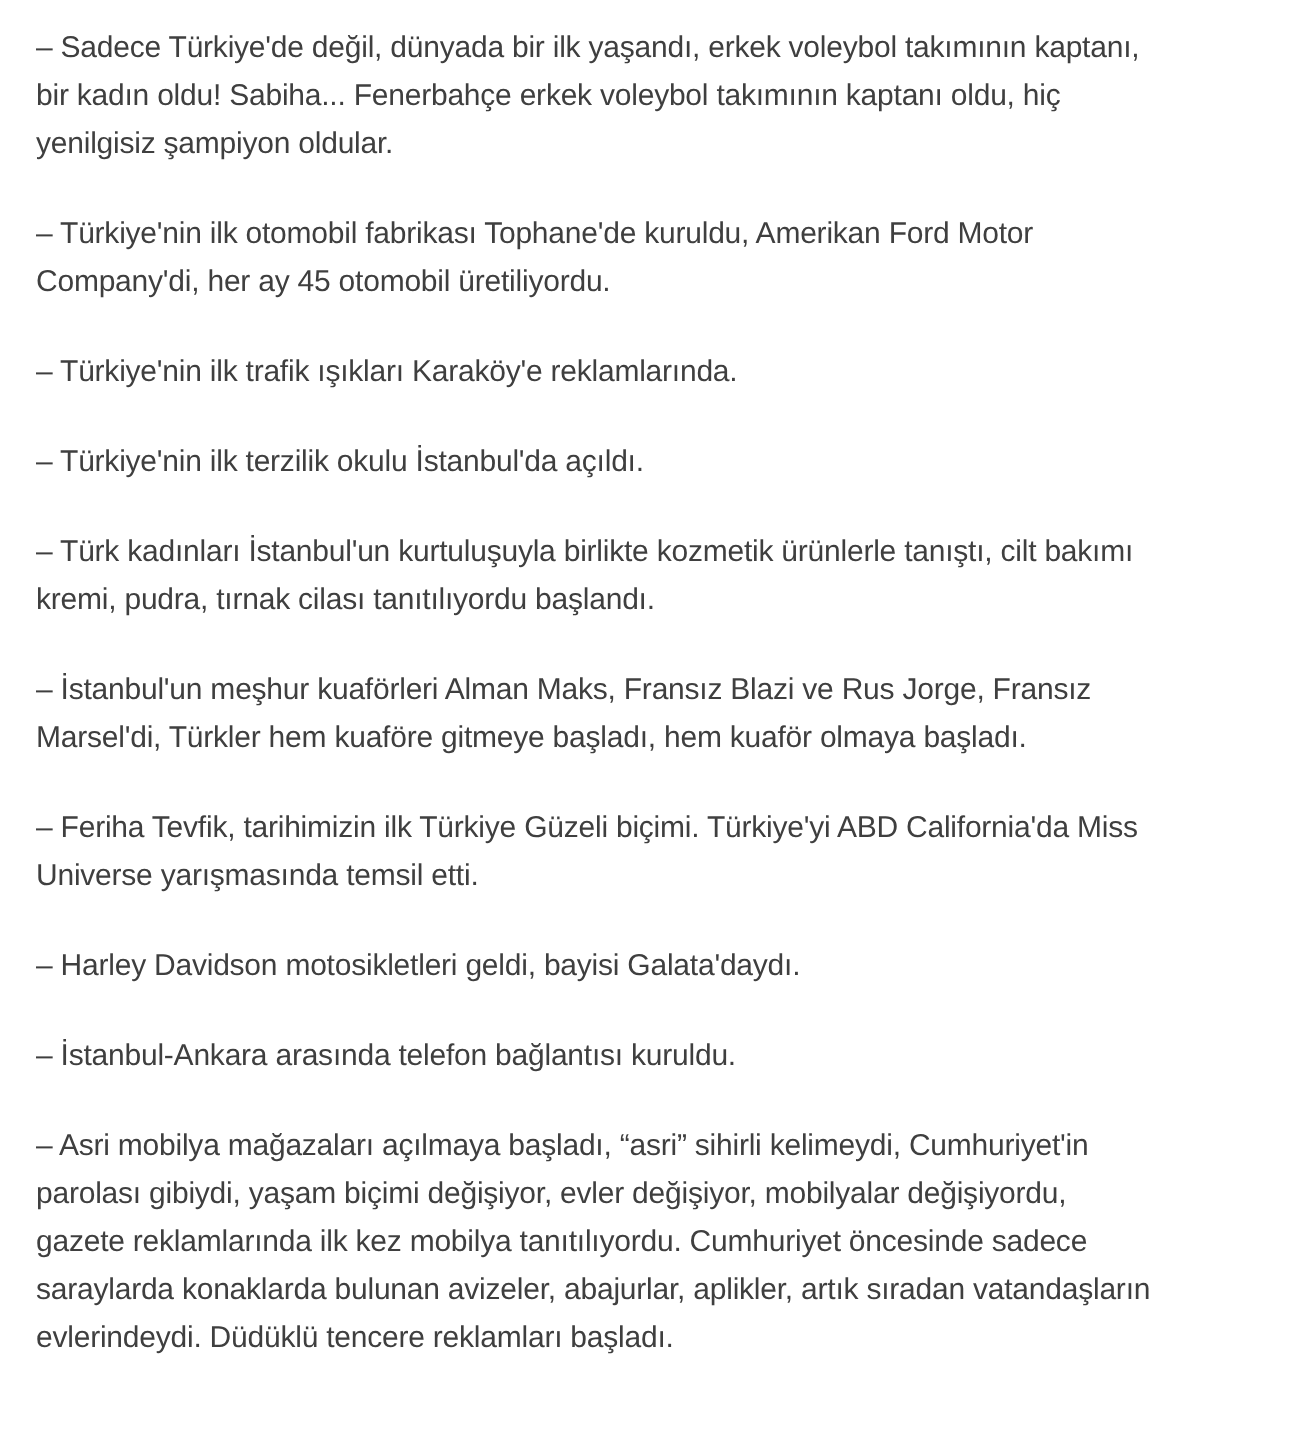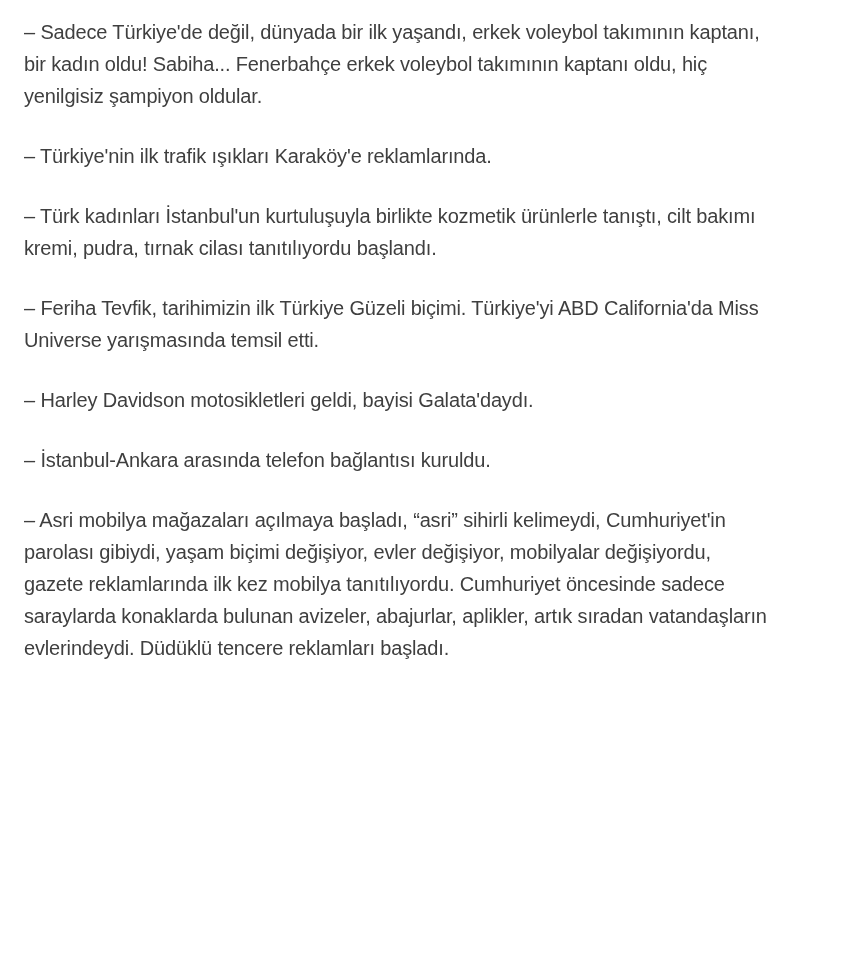--- a/index.html
+++ b/index.html
@@ -28,19 +28,22 @@
     }
     .article p:last-child {
       margin-bottom: 14px;
     }
   </style>
 </head>
 <body>
 
 <main class="article">
   <p>– Sadece Türkiye'de değil, dünyada bir ilk yaşandı, erkek voleybol takımının kaptanı, bir kadın oldu! Sabiha... Fenerbahçe erkek voleybol takımının kaptanı oldu, hiç yenilgisiz şampiyon oldular.</p>
+  <p>– Türkiye'nin ilk otomobil fabrikası Tophane'de kuruldu, Amerikan Ford Motor Company'di, her ay 45 otomobil üretiliyordu.</p>
   <p>– Türkiye'nin ilk trafik ışıkları Karaköy'e reklamlarında.</p>
+  <p>– Türkiye'nin ilk terzilik okulu İstanbul'da açıldı.</p>
   <p>– Türk kadınları İstanbul'un kurtuluşuyla birlikte kozmetik ürünlerle tanıştı, cilt bakımı kremi, pudra, tırnak cilası tanıtılıyordu başlandı.</p>
+  <p>– İstanbul'un meşhur kuaförleri Alman Maks, Fransız Blazi ve Rus Jorge, Fransız Marsel'di, Türkler hem kuaföre gitmeye başladı, hem kuaför olmaya başladı.</p>
   <p>– Feriha Tevfik, tarihimizin ilk Türkiye Güzeli biçimi. Türkiye'yi ABD California'da Miss Universe yarışmasında temsil etti.</p>
   <p>– Harley Davidson motosikletleri geldi, bayisi Galata'daydı.</p>
   <p>– İstanbul-Ankara arasında telefon bağlantısı kuruldu.</p>
   <p>– Asri mobilya mağazaları açılmaya başladı, “asri” sihirli kelimeydi, Cumhuriyet'in parolası gibiydi, yaşam biçimi değişiyor, evler değişiyor, mobilyalar değişiyordu, gazete reklamlarında ilk kez mobilya tanıtılıyordu. Cumhuriyet öncesinde sadece saraylarda konaklarda bulunan avizeler, abajurlar, aplikler, artık sıradan vatandaşların evlerindeydi. Düdüklü tencere reklamları başladı.</p>
 </main>
 
 </body></html>

